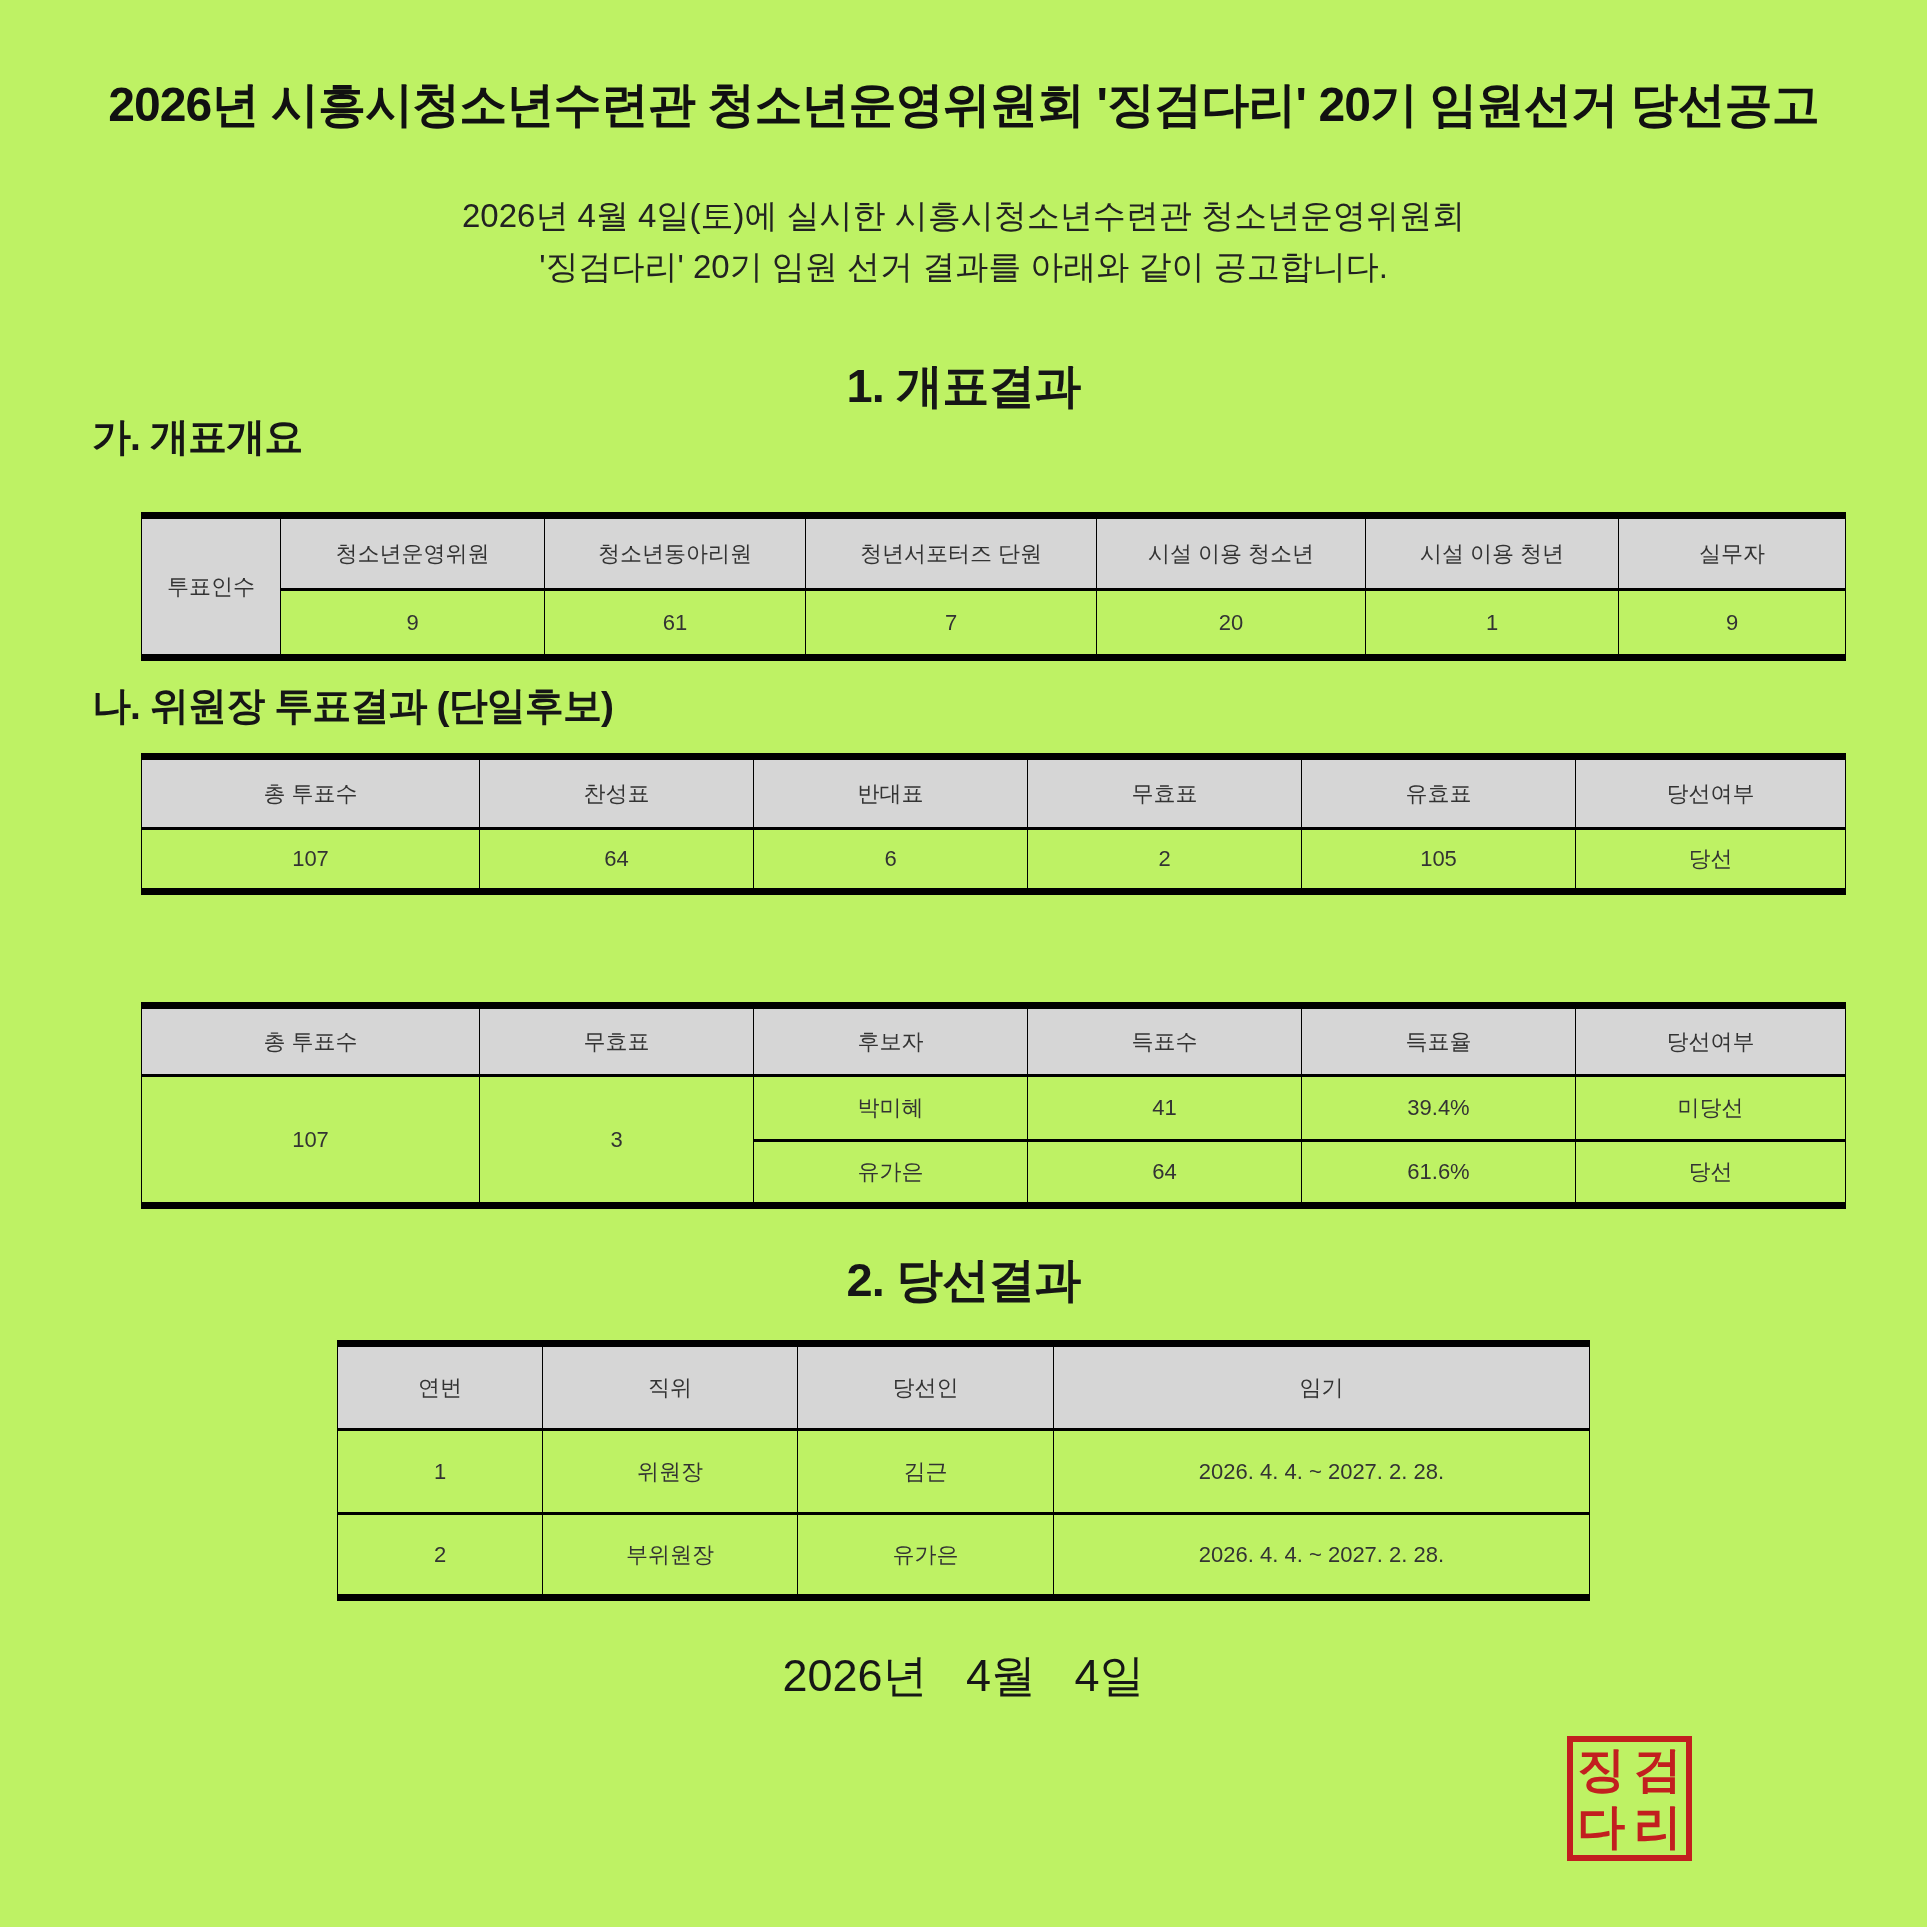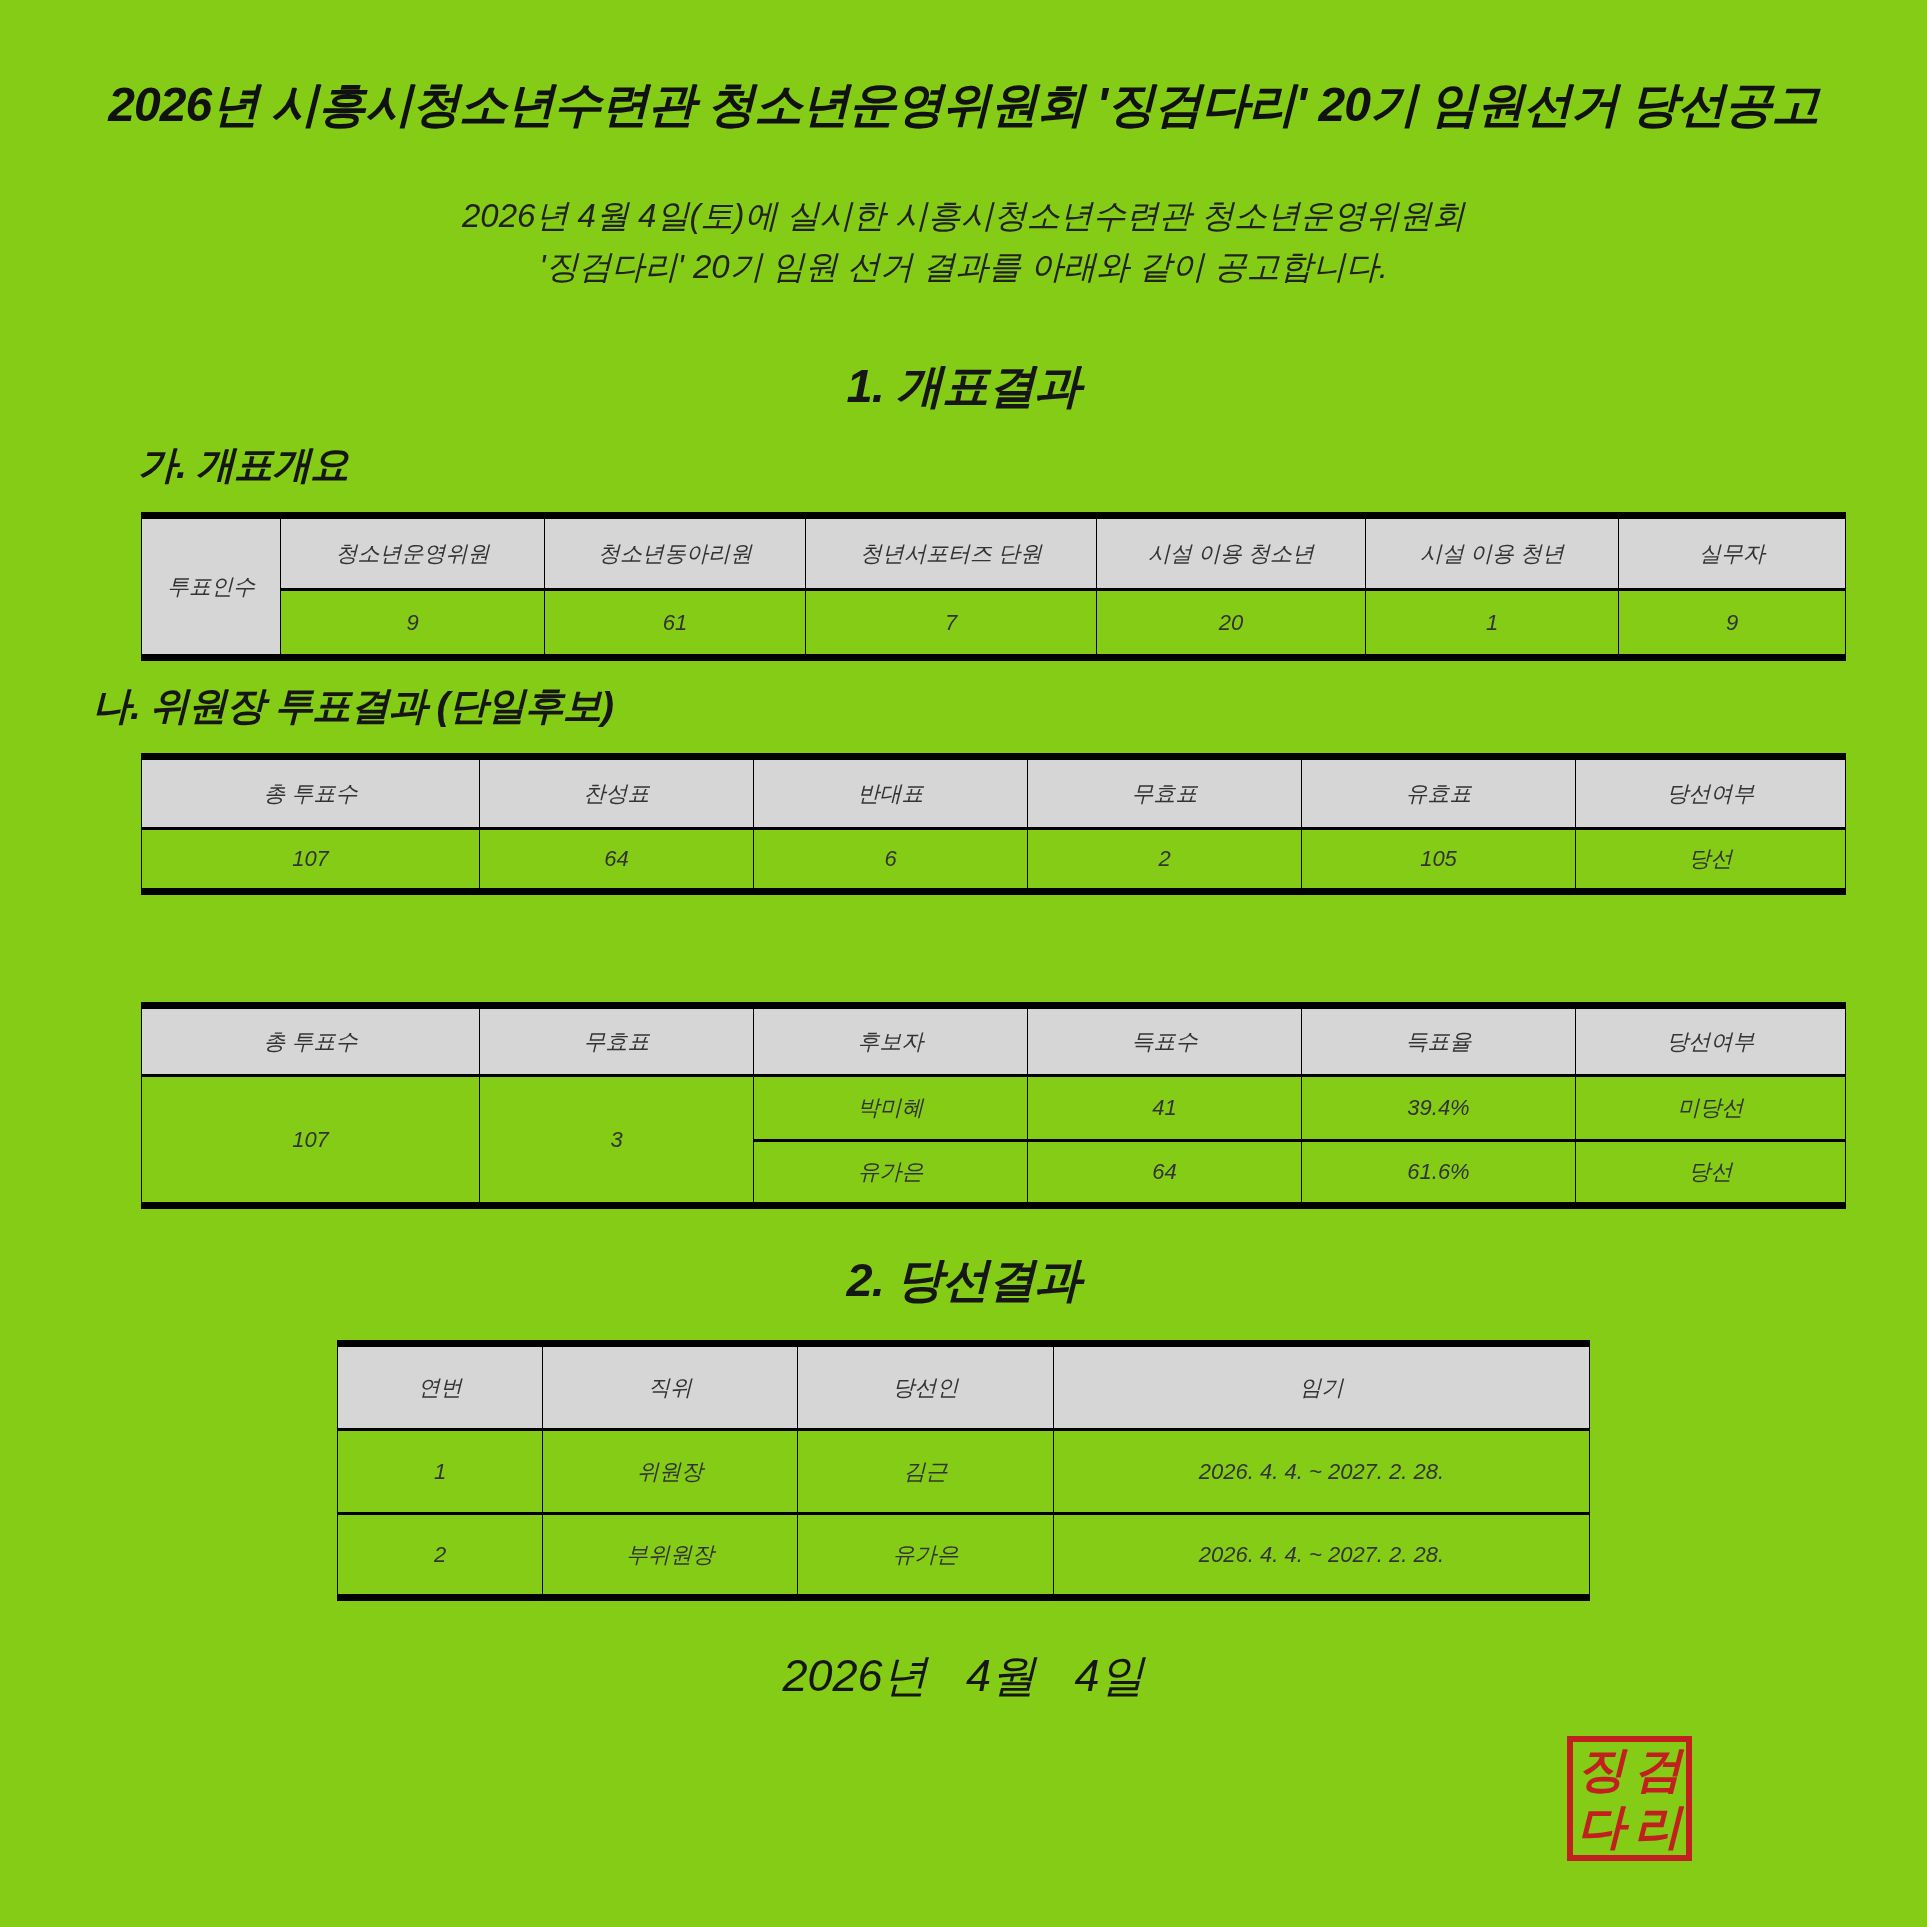--- a/index.html
+++ b/index.html
@@ -5,23 +5,22 @@
   * { margin: 0; padding: 0; box-sizing: border-box; }
   html, body { background: #ffffff; }
   body {
     font-family: "Liberation Sans", "DejaVu Sans", sans-serif;
     color: #2b2b2b;
   }
   .page {
     position: relative;
     width: 1927px;
     height: 1927px;
-    background: #84cc16;
+    background: #bef264;
     overflow: hidden;
-    font-style: italic;
   }
 
   
   .doc-title {
     position: absolute; top: 75px; left: 0; width: 1927px;
     text-align: center;
     font-size: 48px; font-weight: 700; line-height: 1.25;
     color: #111111;
     letter-spacing: -0.9px;
   }
@@ -42,21 +41,21 @@
   }
   #sec1-title { top: 358px; }
   #sec2-title { top: 1252px; }
 
   .sub-heading {
     position: absolute; left: 92px;
     font-size: 39px; font-weight: 700; line-height: 1.3;
     color: #161616;
     letter-spacing: -0.9px;
   }
-  #heading-ga { top: 440px; margin-left: 46px; }
+  #heading-ga { top: 412px; }
   #heading-na { top: 681px; }
   #heading-da { top: 926px; }
 
   
   table.tbl {
     position: absolute;
     border-collapse: collapse;
     table-layout: fixed;
     border-top: 7.7px solid #000000;
     border-bottom: 7.7px solid #000000;

